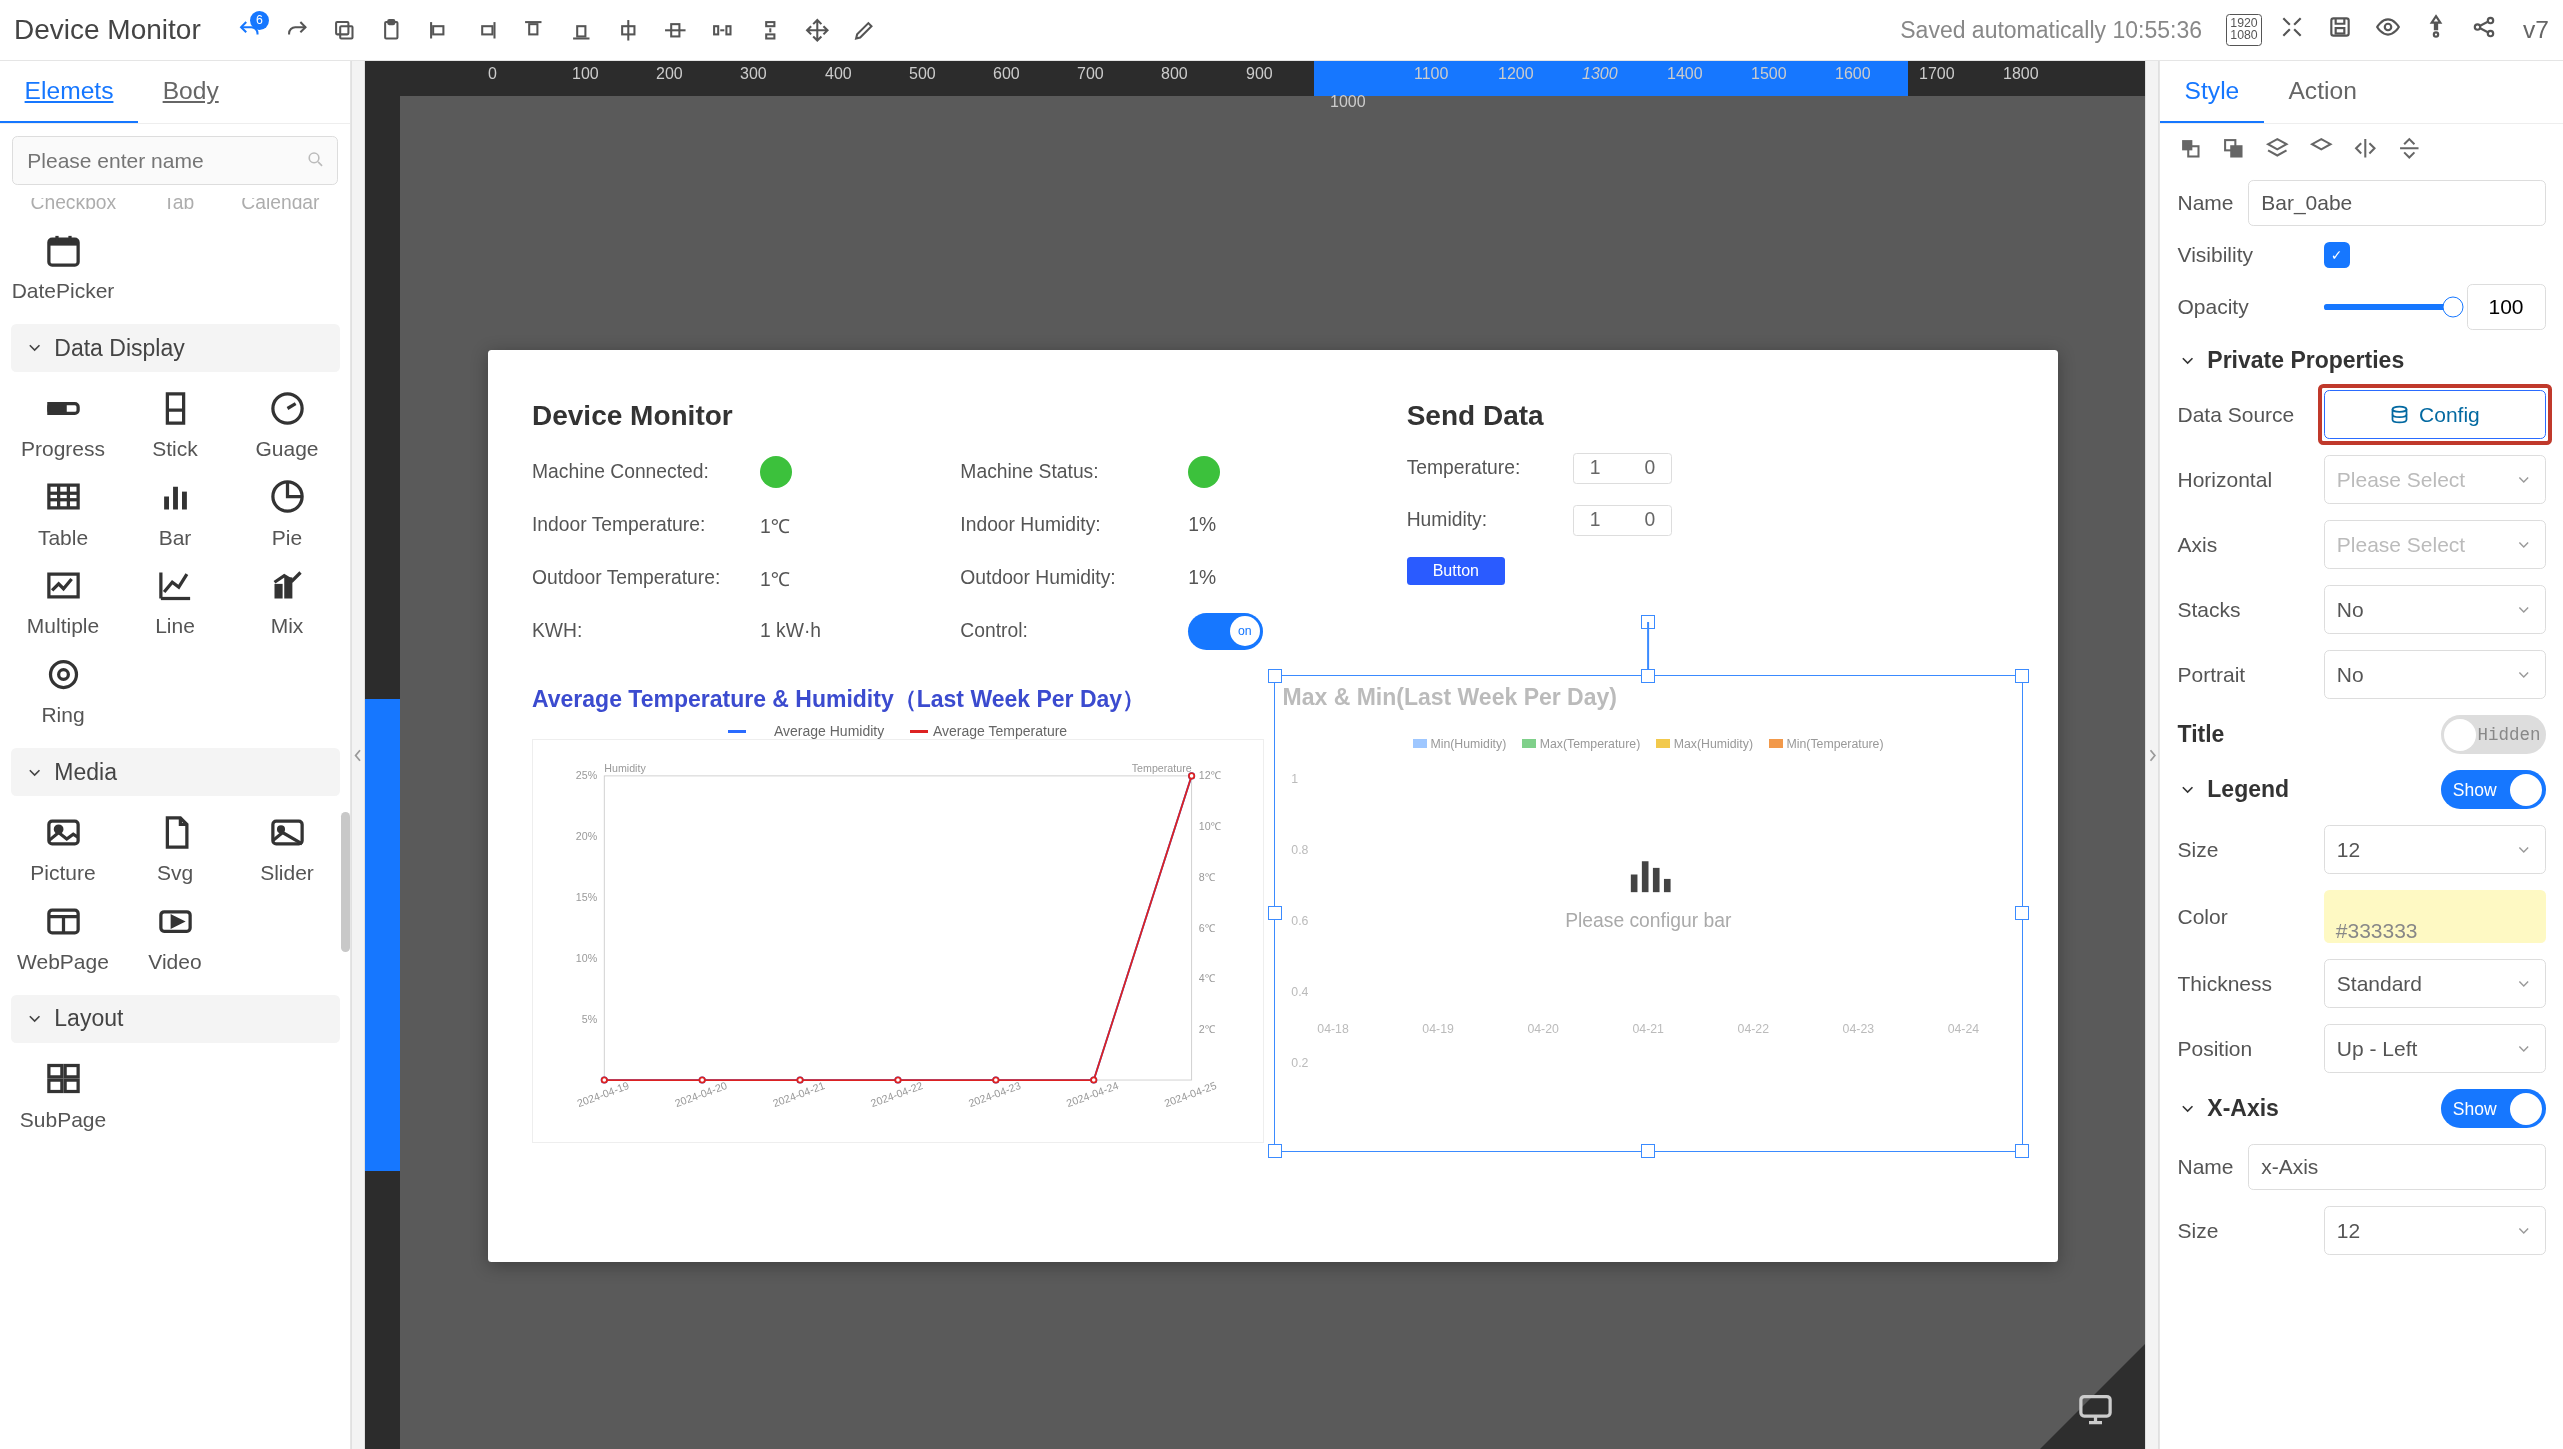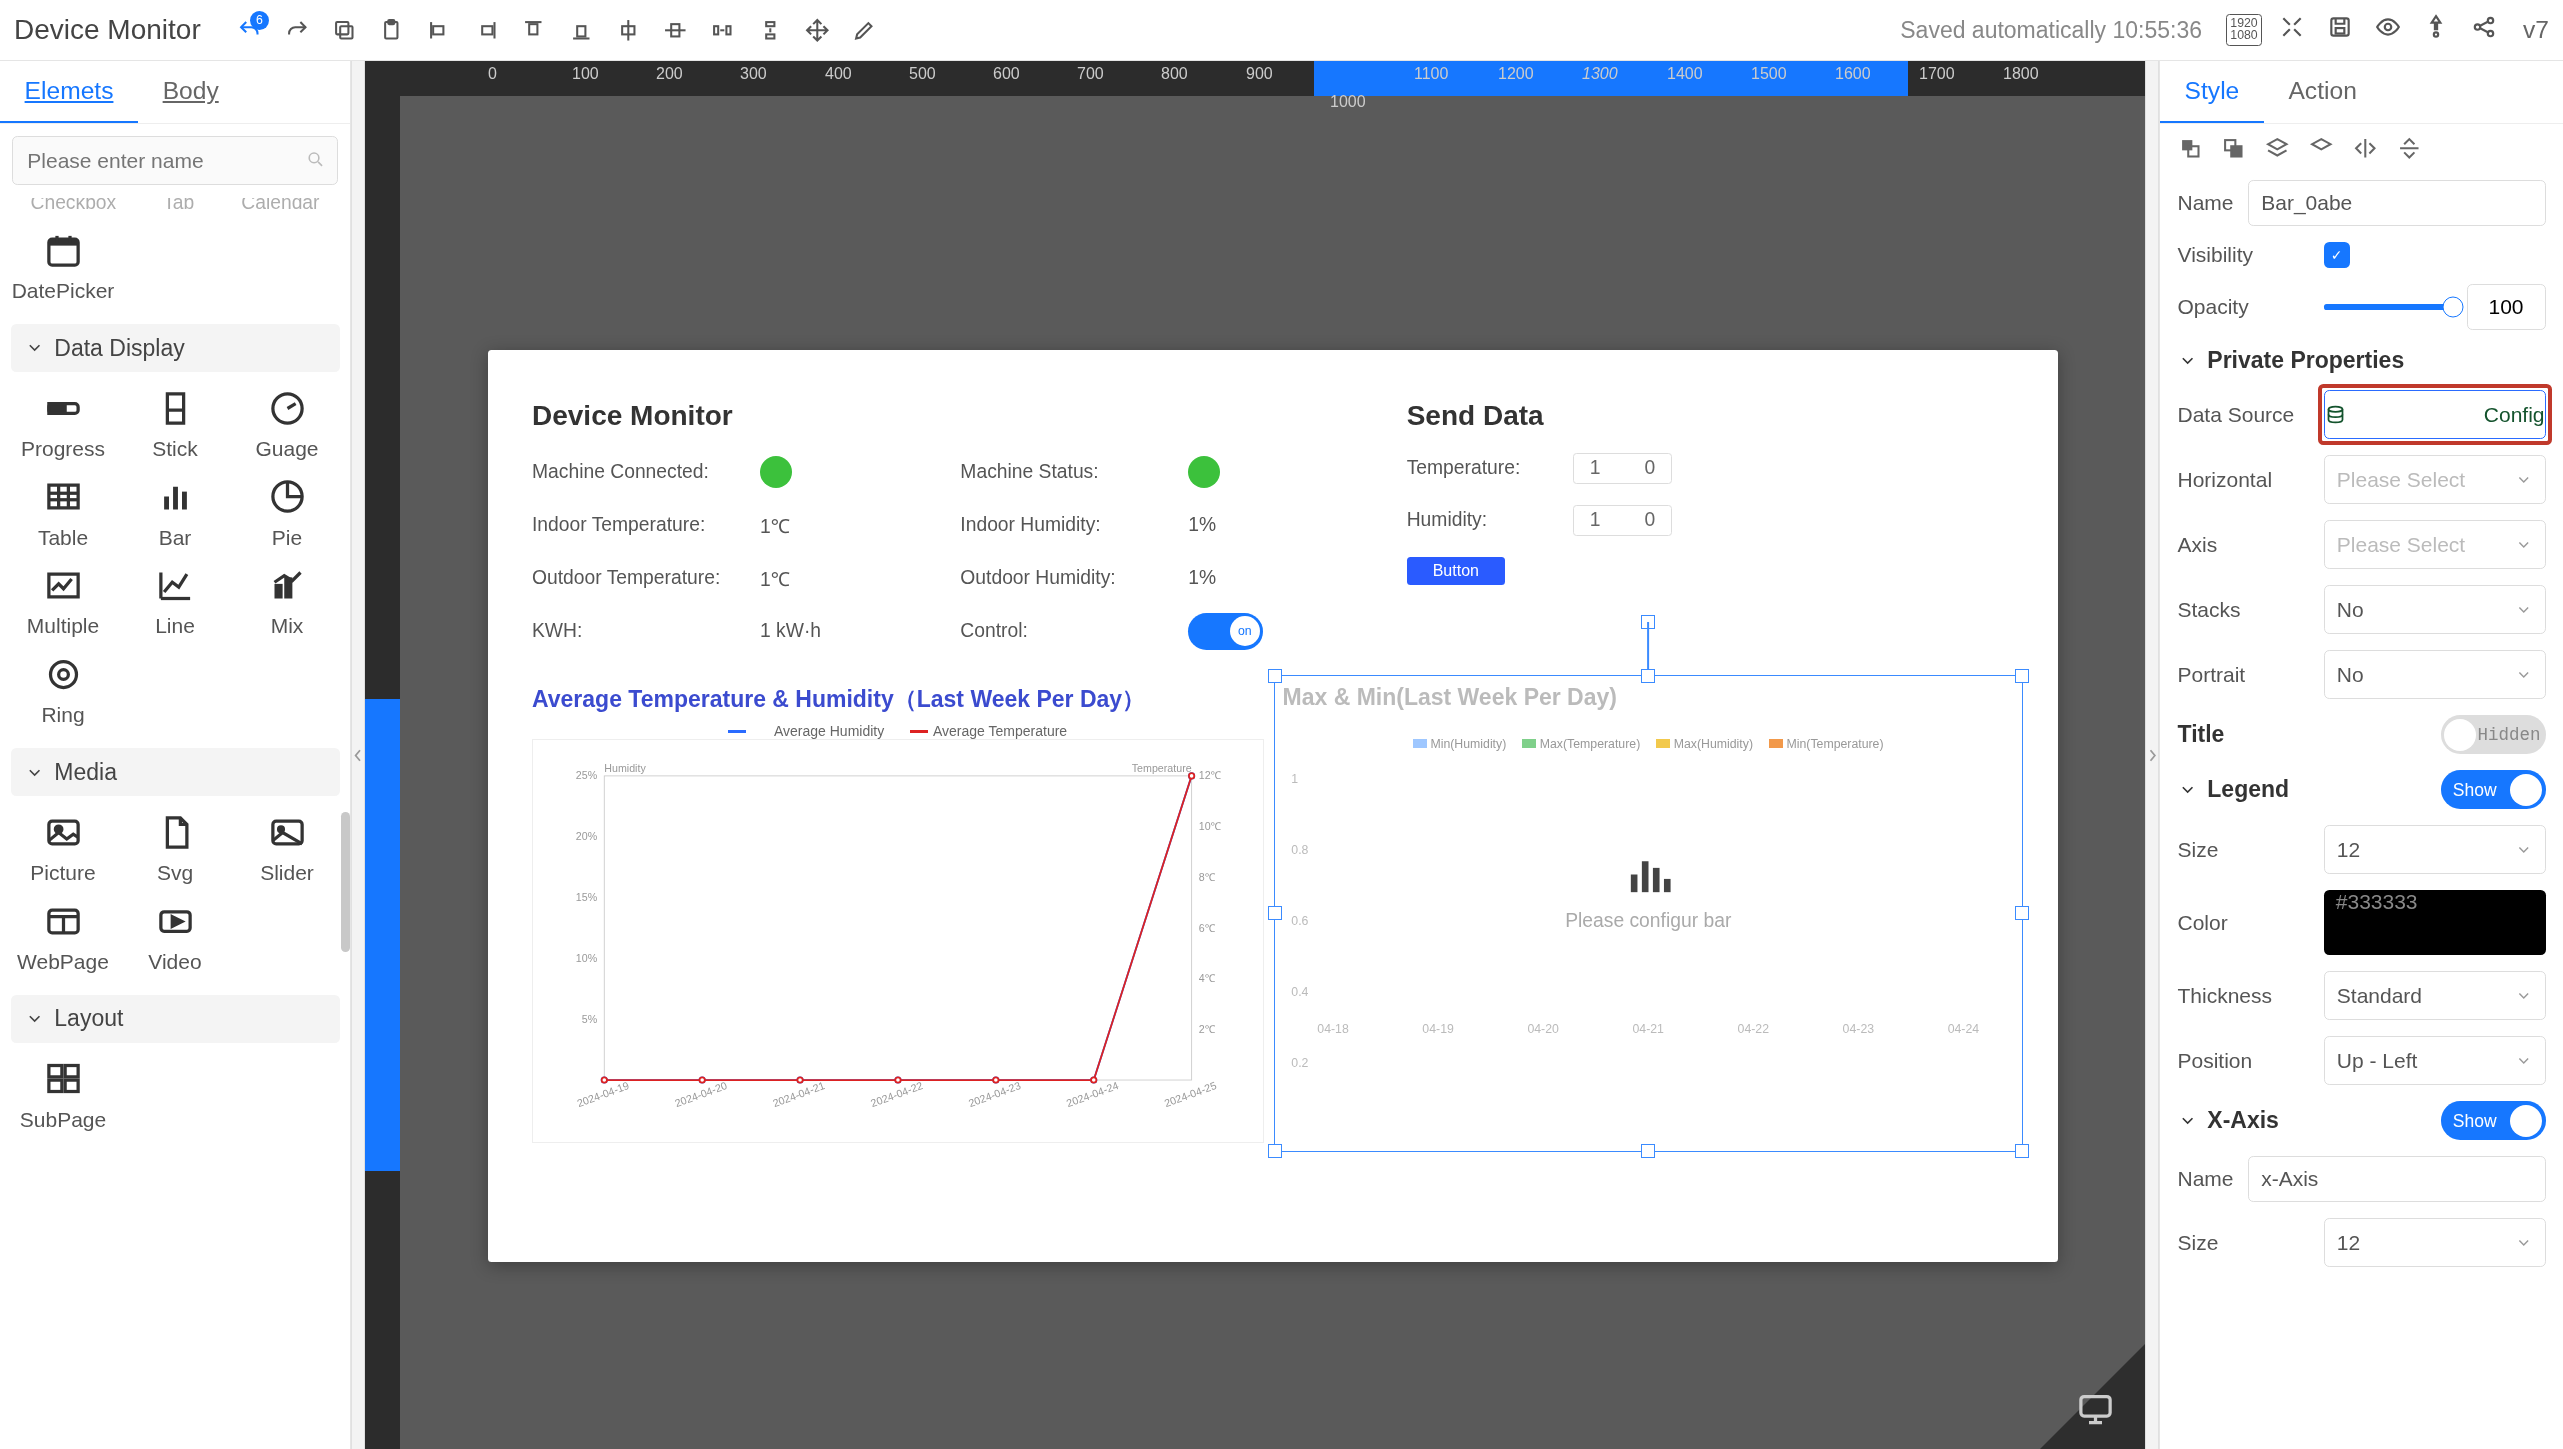--- a/index.html
+++ b/index.html
@@ -110,35 +110,35 @@
 .mini-icons svg{width:24.6px;height:24.6px;}
 .prop-row{display:flex;align-items:center;margin:16px 0;gap:14px;}
 .prop-row .plabel{width:132px;font-size:21px;color:#555;}
 .prop-input{flex:1;height:46px;border:0.9px solid #ddd;border-radius:5.3px;padding:0 12.3px;font-size:21px;color:#555;background:#fff;}
 .chk{width:26px;height:26px;background:#1677ff;border-radius:5.3px;display:flex;align-items:center;justify-content:center;color:#fff;cursor:pointer;}
 .slider-track{flex:1;height:5.3px;background:#1677ff;border-radius:2.6px;position:relative;}
 .slider-thumb{position:absolute;right:0;top:50%;width:21px;height:21px;background:#fff;border:1.8px solid #1677ff;border-radius:50%;transform:translate(50%,-50%);}
 .num-box{width:79px;height:46px;border:0.9px solid #ddd;border-radius:5.3px;display:flex;align-items:center;justify-content:center;font-size:21px;}
 .sect-head{display:flex;align-items:center;gap:10.5px;font-size:23px;color:#333;font-weight:600;margin:17.5px 0 8.8px 0;cursor:pointer;}
 .sect-head svg{width:19.3px;height:19.3px;}
-.config-btn{flex:1;height:49px;border:1.8px solid #2a6bff;border-radius:5.3px;color:#14532d;font-size:21px;display:flex;align-items:center;justify-content:space-between;gap:8.8px;background:#fff;cursor:pointer;position:relative;}
+.config-btn{flex:1;height:49px;border:1.8px solid #2a6bff;border-radius:5.3px;color:#0369a1;font-size:21px;display:flex;align-items:center;justify-content:center;gap:8.8px;background:#fff;cursor:pointer;position:relative;}
 .config-highlight{position:absolute;inset:-7px;border:4.4px solid #c0392b;border-radius:5.3px;pointer-events:none;}
 .select{flex:1;height:49px;border:0.9px solid #ddd;border-radius:5.3px;padding:0 12.3px;font-size:21px;color:#bbb;display:flex;align-items:center;justify-content:space-between;cursor:pointer;}
 .select .val{color:#555;}
 .select svg{width:17.5px;height:17.5px;color:#999;}
 .toggle{width:105px;height:39px;border-radius:19.3px;position:relative;cursor:pointer;}
 .toggle.on{background:#1677ff;}
 .toggle.off{background:#ddd;}
 .toggle .tlabel{position:absolute;top:50%;transform:translateY(-50%);font-size:17.5px;}
 .toggle.on .tlabel{left:12.3px;color:#fff;}
 .toggle.off .tlabel{right:5px;color:#888;font-family:Liberation Mono, monospace;}
 .toggle .tknob{position:absolute;top:3.5px;width:32px;height:32px;background:#fff;border-radius:50%;}
 .toggle.on .tknob{right:3.5px;}
 .toggle.off .tknob{left:3.5px;}
-.color-box{flex:1;height:65px;background:#000000;border-radius:5.3px;padding:0 12.3px;display:flex;align-items:flex-start;color:#888;font-size:21px;}
+.color-box{flex:1;height:53px;background:#fef9c3;border-radius:5.3px;padding:0 12.3px;display:flex;align-items:flex-end;color:#888;font-size:21px;}
 .row-between{display:flex;align-items:center;justify-content:space-between;margin:16px 0;}
 .row-between .hlabel{font-size:23px;font-weight:600;color:#333;}
 
 
 ::-webkit-scrollbar{width:8.8px;height:8.8px;}
 ::-webkit-scrollbar-thumb{background:#ccc;border-radius:4.4px;}
 
 .left-scrollthumb{position:absolute;right:0;width:8.8px;background:#c8c8c8;border-radius:4.4px;}
 </style>
 </head>

